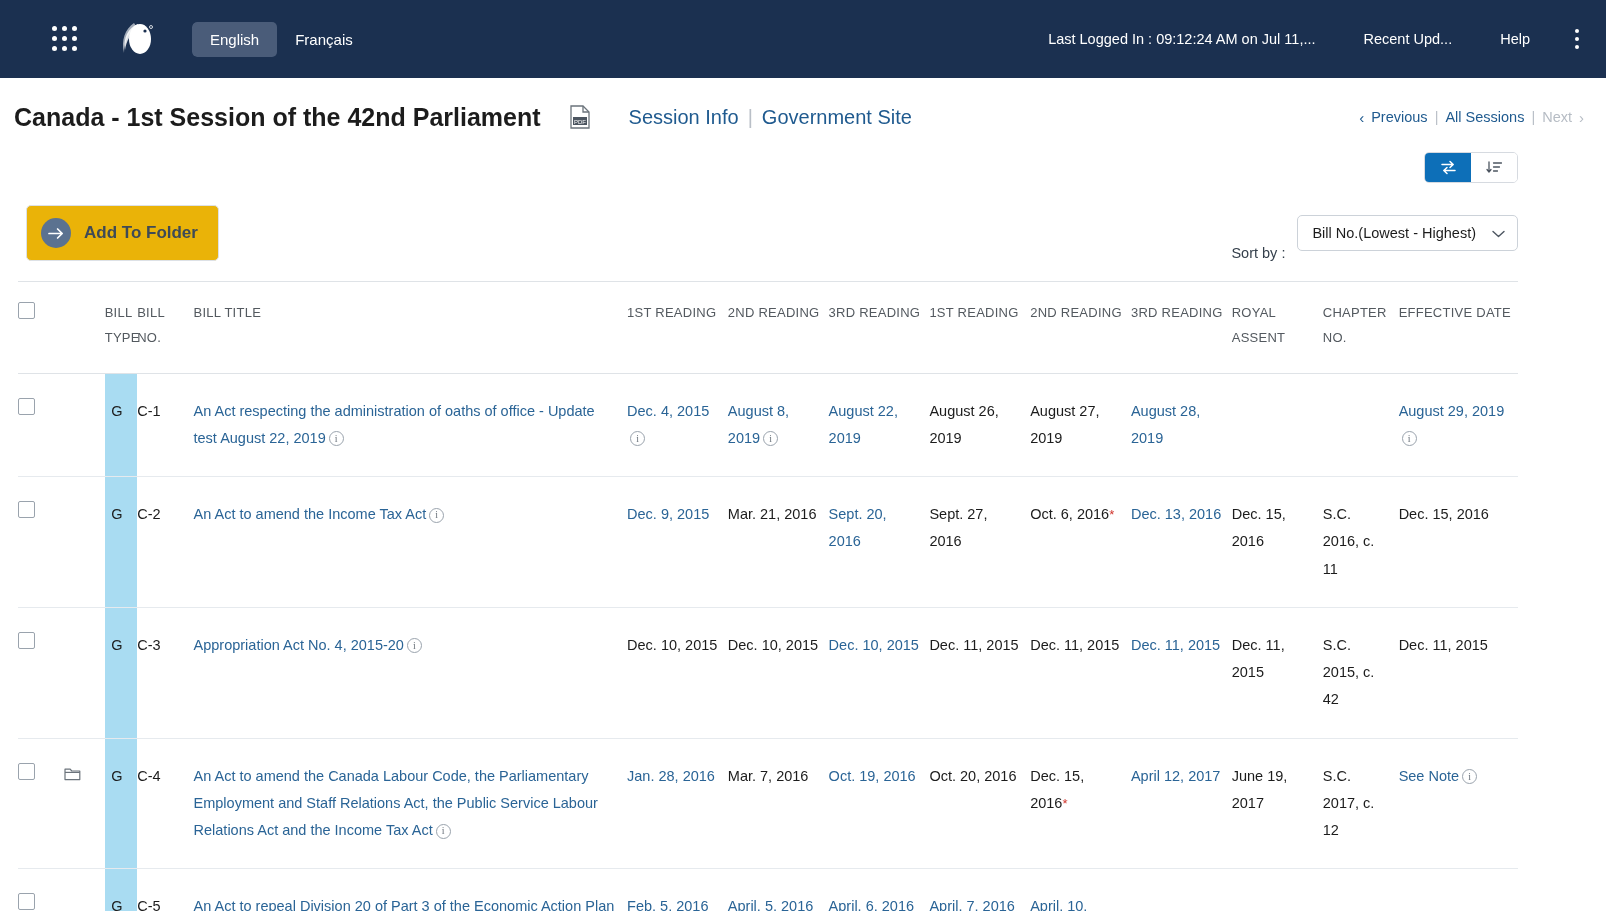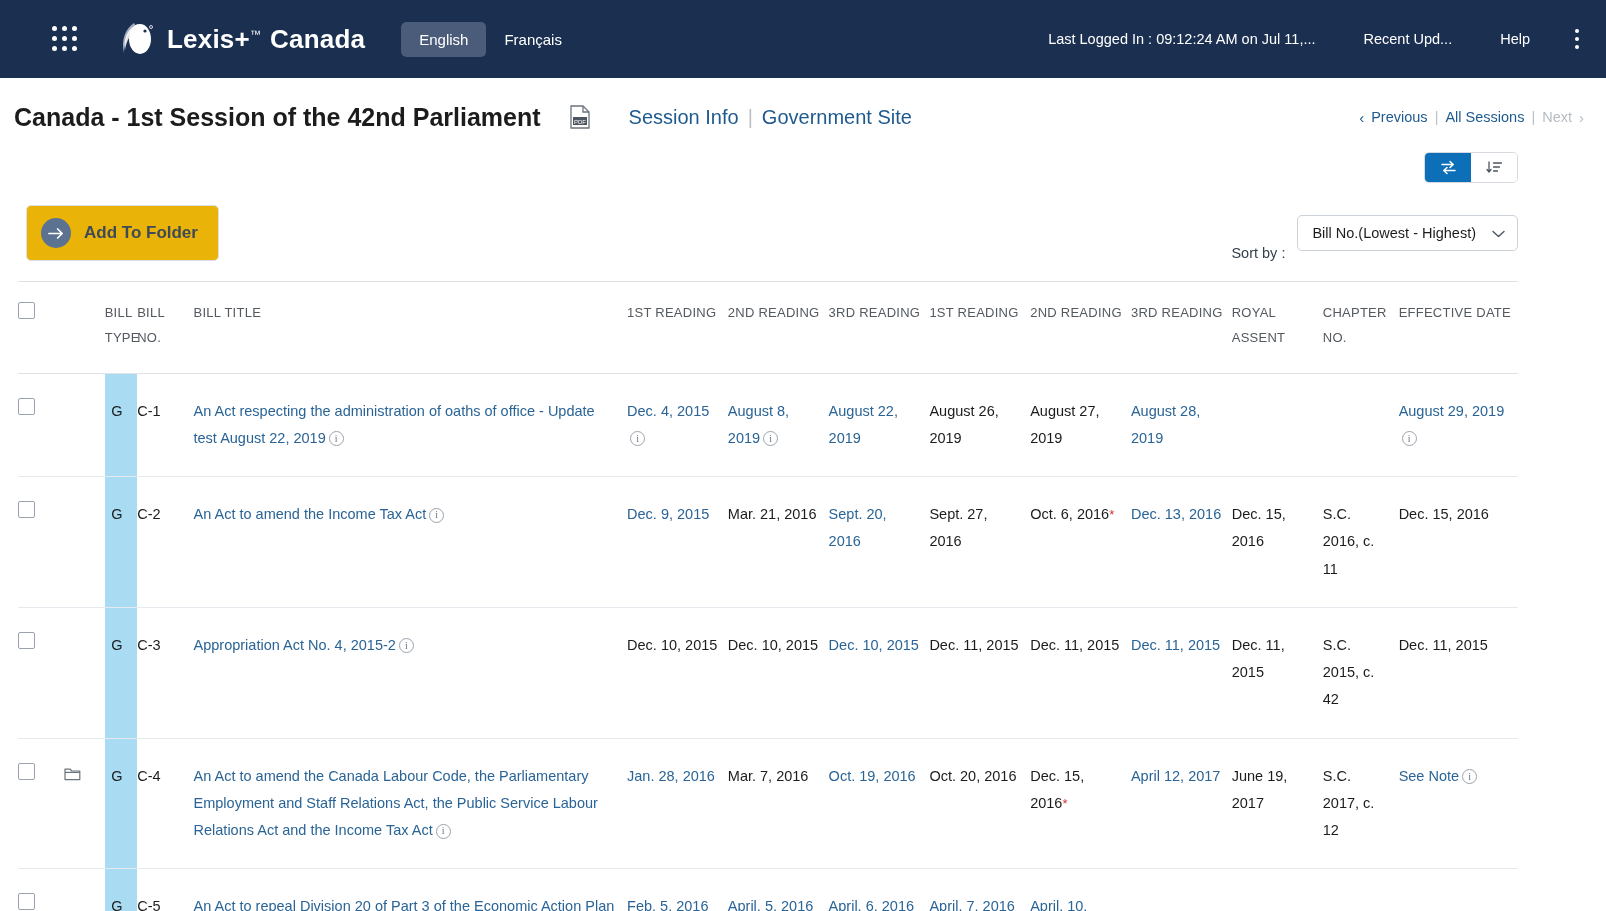--- a/index.html
+++ b/index.html
@@ -296,23 +296,20 @@
 
   <div class="brand">
     <span class="brand-mark">
       <svg width="36" height="38" viewBox="0 0 36 38">
         <ellipse cx="20" cy="19" rx="11" ry="15" fill="#ffffff"></ellipse>
         <path d="M18 4 C8 8, 3 18, 5 30 C6 22, 11 12, 18 7 Z" fill="#ffffff" opacity="0.85"></path>
         <path d="M14 3 C5 9, 1 20, 4 33 C4 22, 9 11, 16 6 Z" fill="#ffffff" opacity="0.6"></path>
         <circle cx="25" cy="11" r="1.6" fill="#1b3050"></circle>
         <circle cx="31" cy="7" r="1.5" fill="none" stroke="#ffffff" stroke-width="0.8"></circle>
       </svg>
-    </span>
-    <span class="brand-text">
-      <span>Lexis+</span><span class="tm">™</span><span class="canada">Canada</span>
     </span>
   </div>
 
   <div class="lang-group">
     <button class="lang-btn active">English</button>
     <button class="lang-btn">Français</button>
   </div>
 
   <div class="topbar-right">
     <span class="top-link">Last Logged In : 09:12:24 AM on Jul 11,...</span>
@@ -454,21 +451,21 @@
           <td class="c-chap"><span class="date-plain">S.C. 2016, c. 11</span></td>
           <td class="c-eff"><span class="date-plain">Dec. 15, 2016</span></td>
         </tr>
         <tr>
           <td class="c-check">
             <span class="chk"></span>
           </td>
           <td class="c-folder"></td>
           <td class="c-type typecell">G</td>
           <td class="c-no">C-3</td>
-          <td class="c-title"><a class="bill-link">Appropriation Act No. 4, 2015-2</a><i class="info-i">i</i></td>
+          <td class="c-title"><a class="bill-link">Appropriation Act No. 4, 2015-20</a><i class="info-i">i</i></td>
           <td class="c-date"><span class="date-plain">Dec. 10, 2015</span></td>
           <td class="c-date"><span class="date-plain">Dec. 10, 2015</span></td>
           <td class="c-date"><a class="date-link">Dec. 10, 2015</a></td>
           <td class="c-date"><span class="date-plain">Dec. 11, 2015</span></td>
           <td class="c-date"><span class="date-plain">Dec. 11, 2015</span></td>
           <td class="c-date"><a class="date-link">Dec. 11, 2015</a></td>
           <td class="c-assent"><span class="date-plain">Dec. 11, 2015</span></td>
           <td class="c-chap"><span class="date-plain">S.C. 2015, c. 42</span></td>
           <td class="c-eff"><span class="date-plain">Dec. 11, 2015</span></td>
         </tr>

